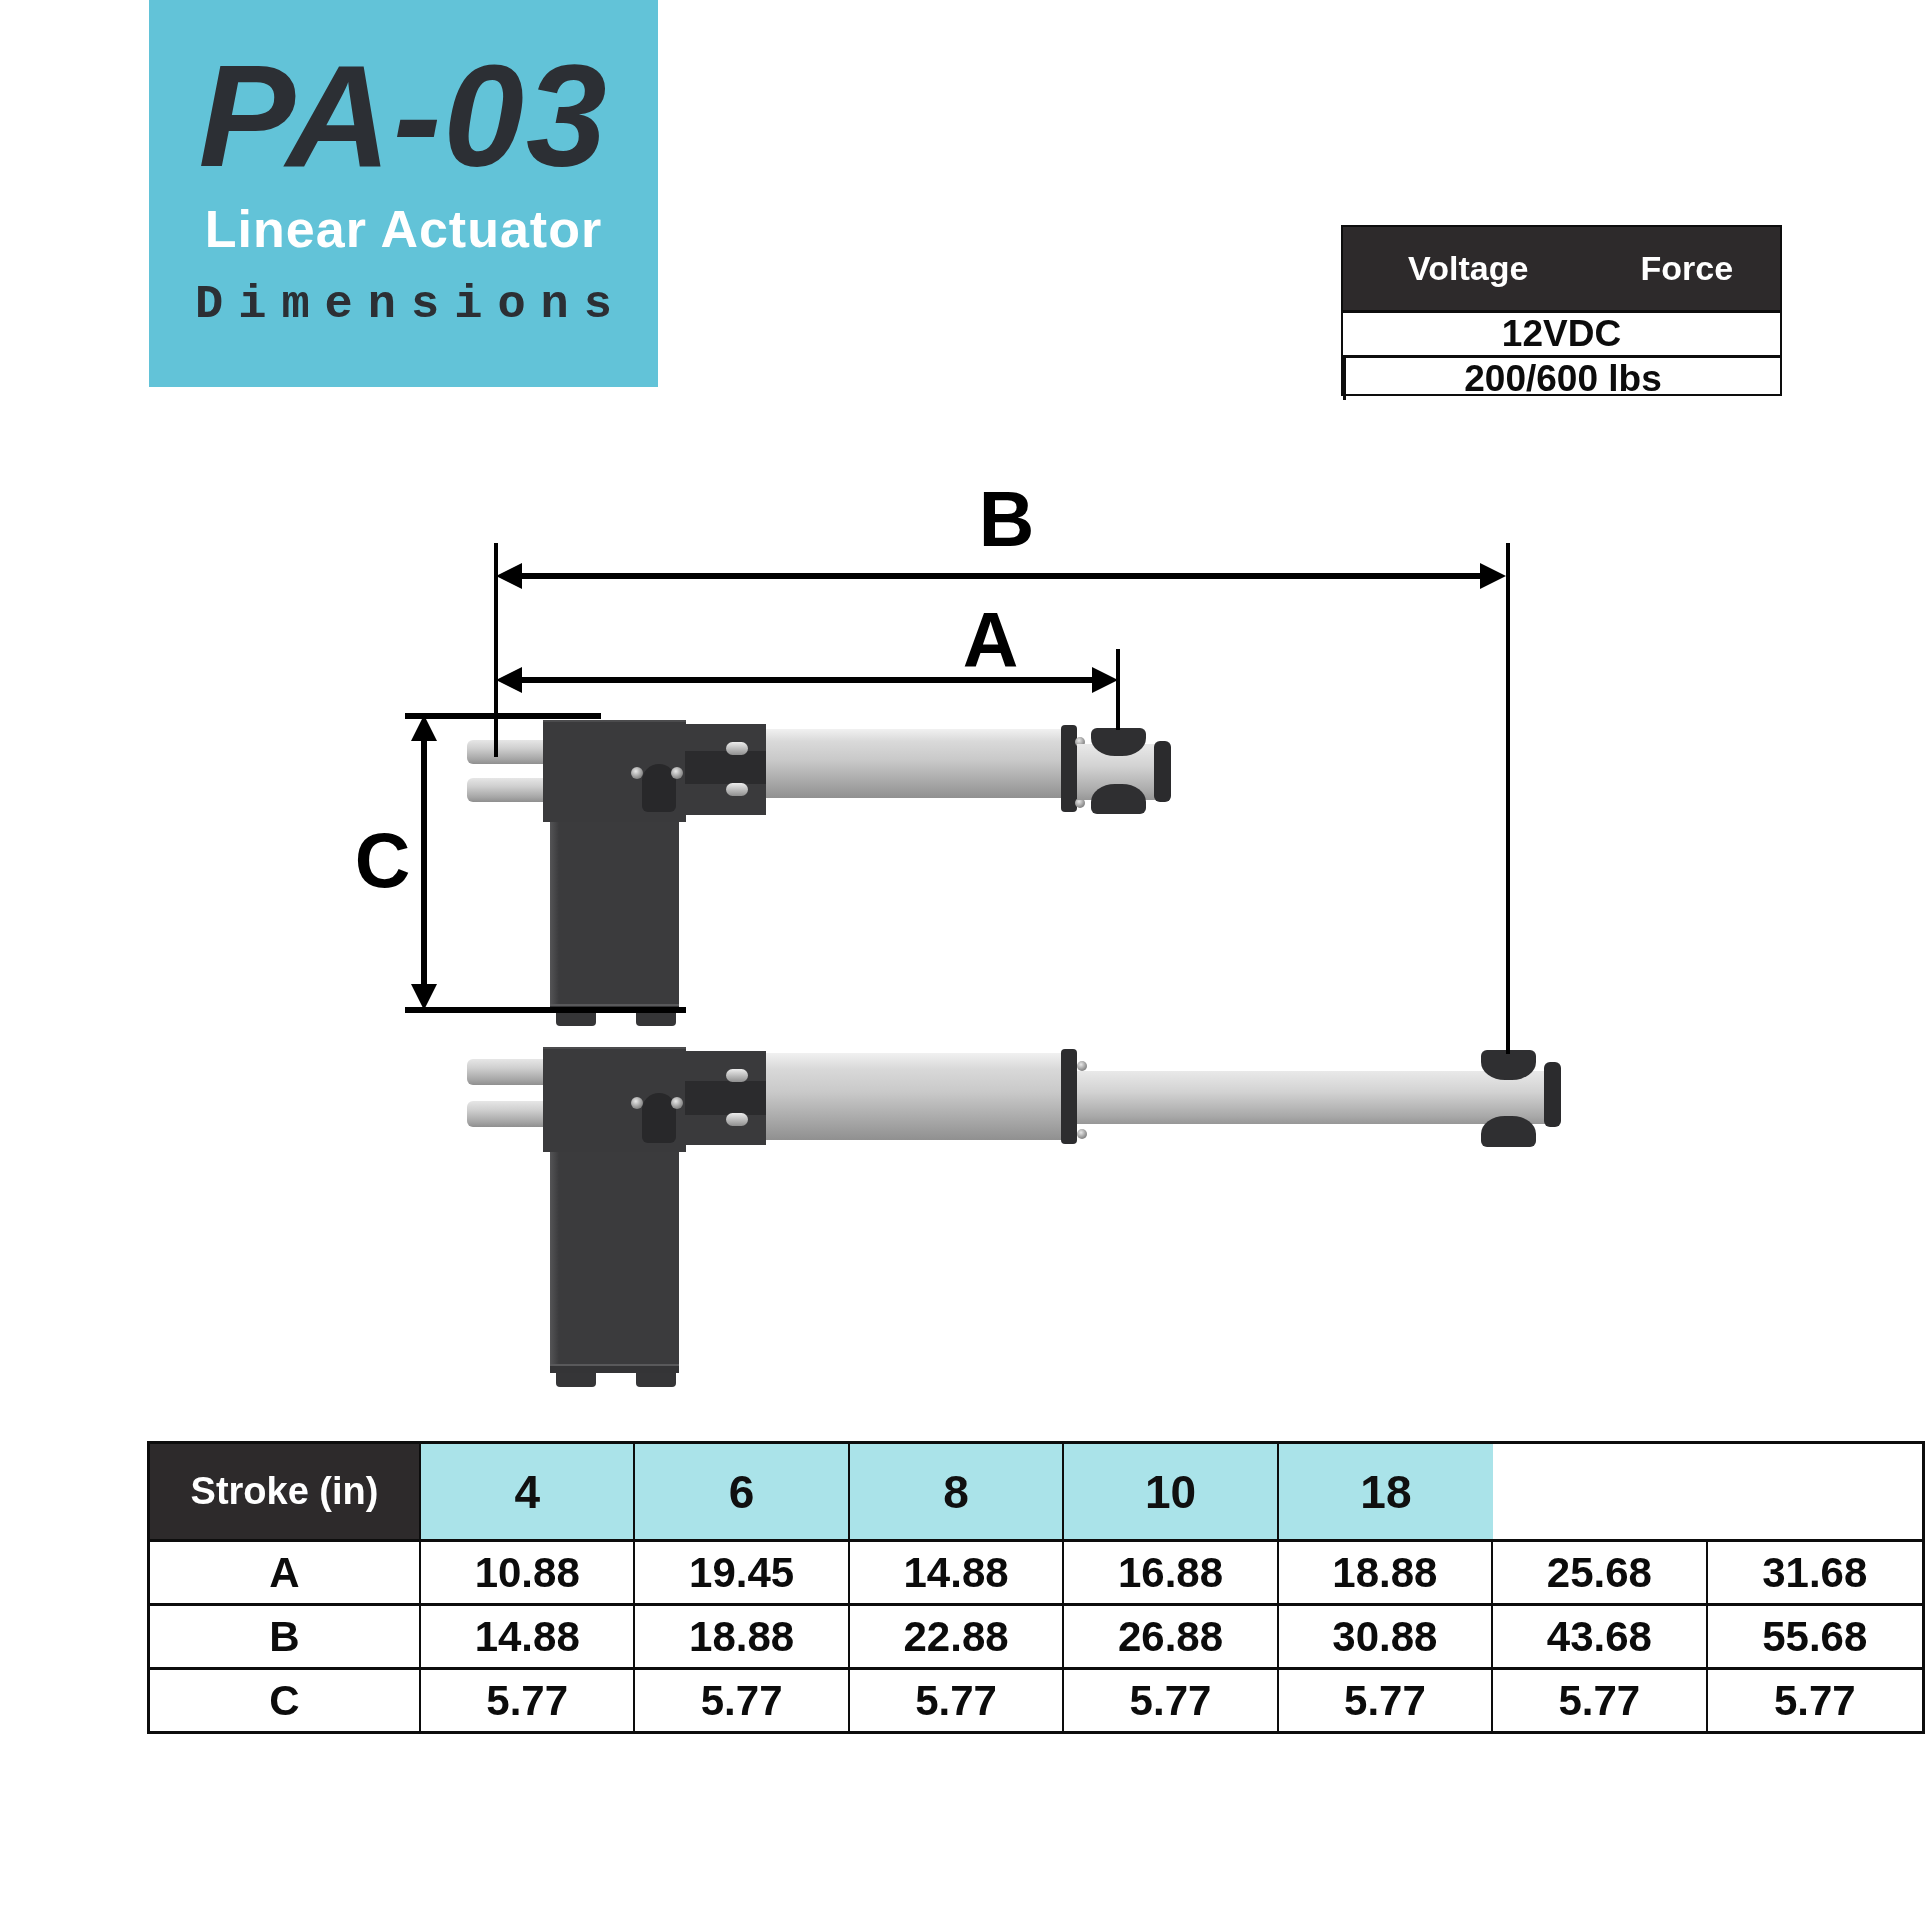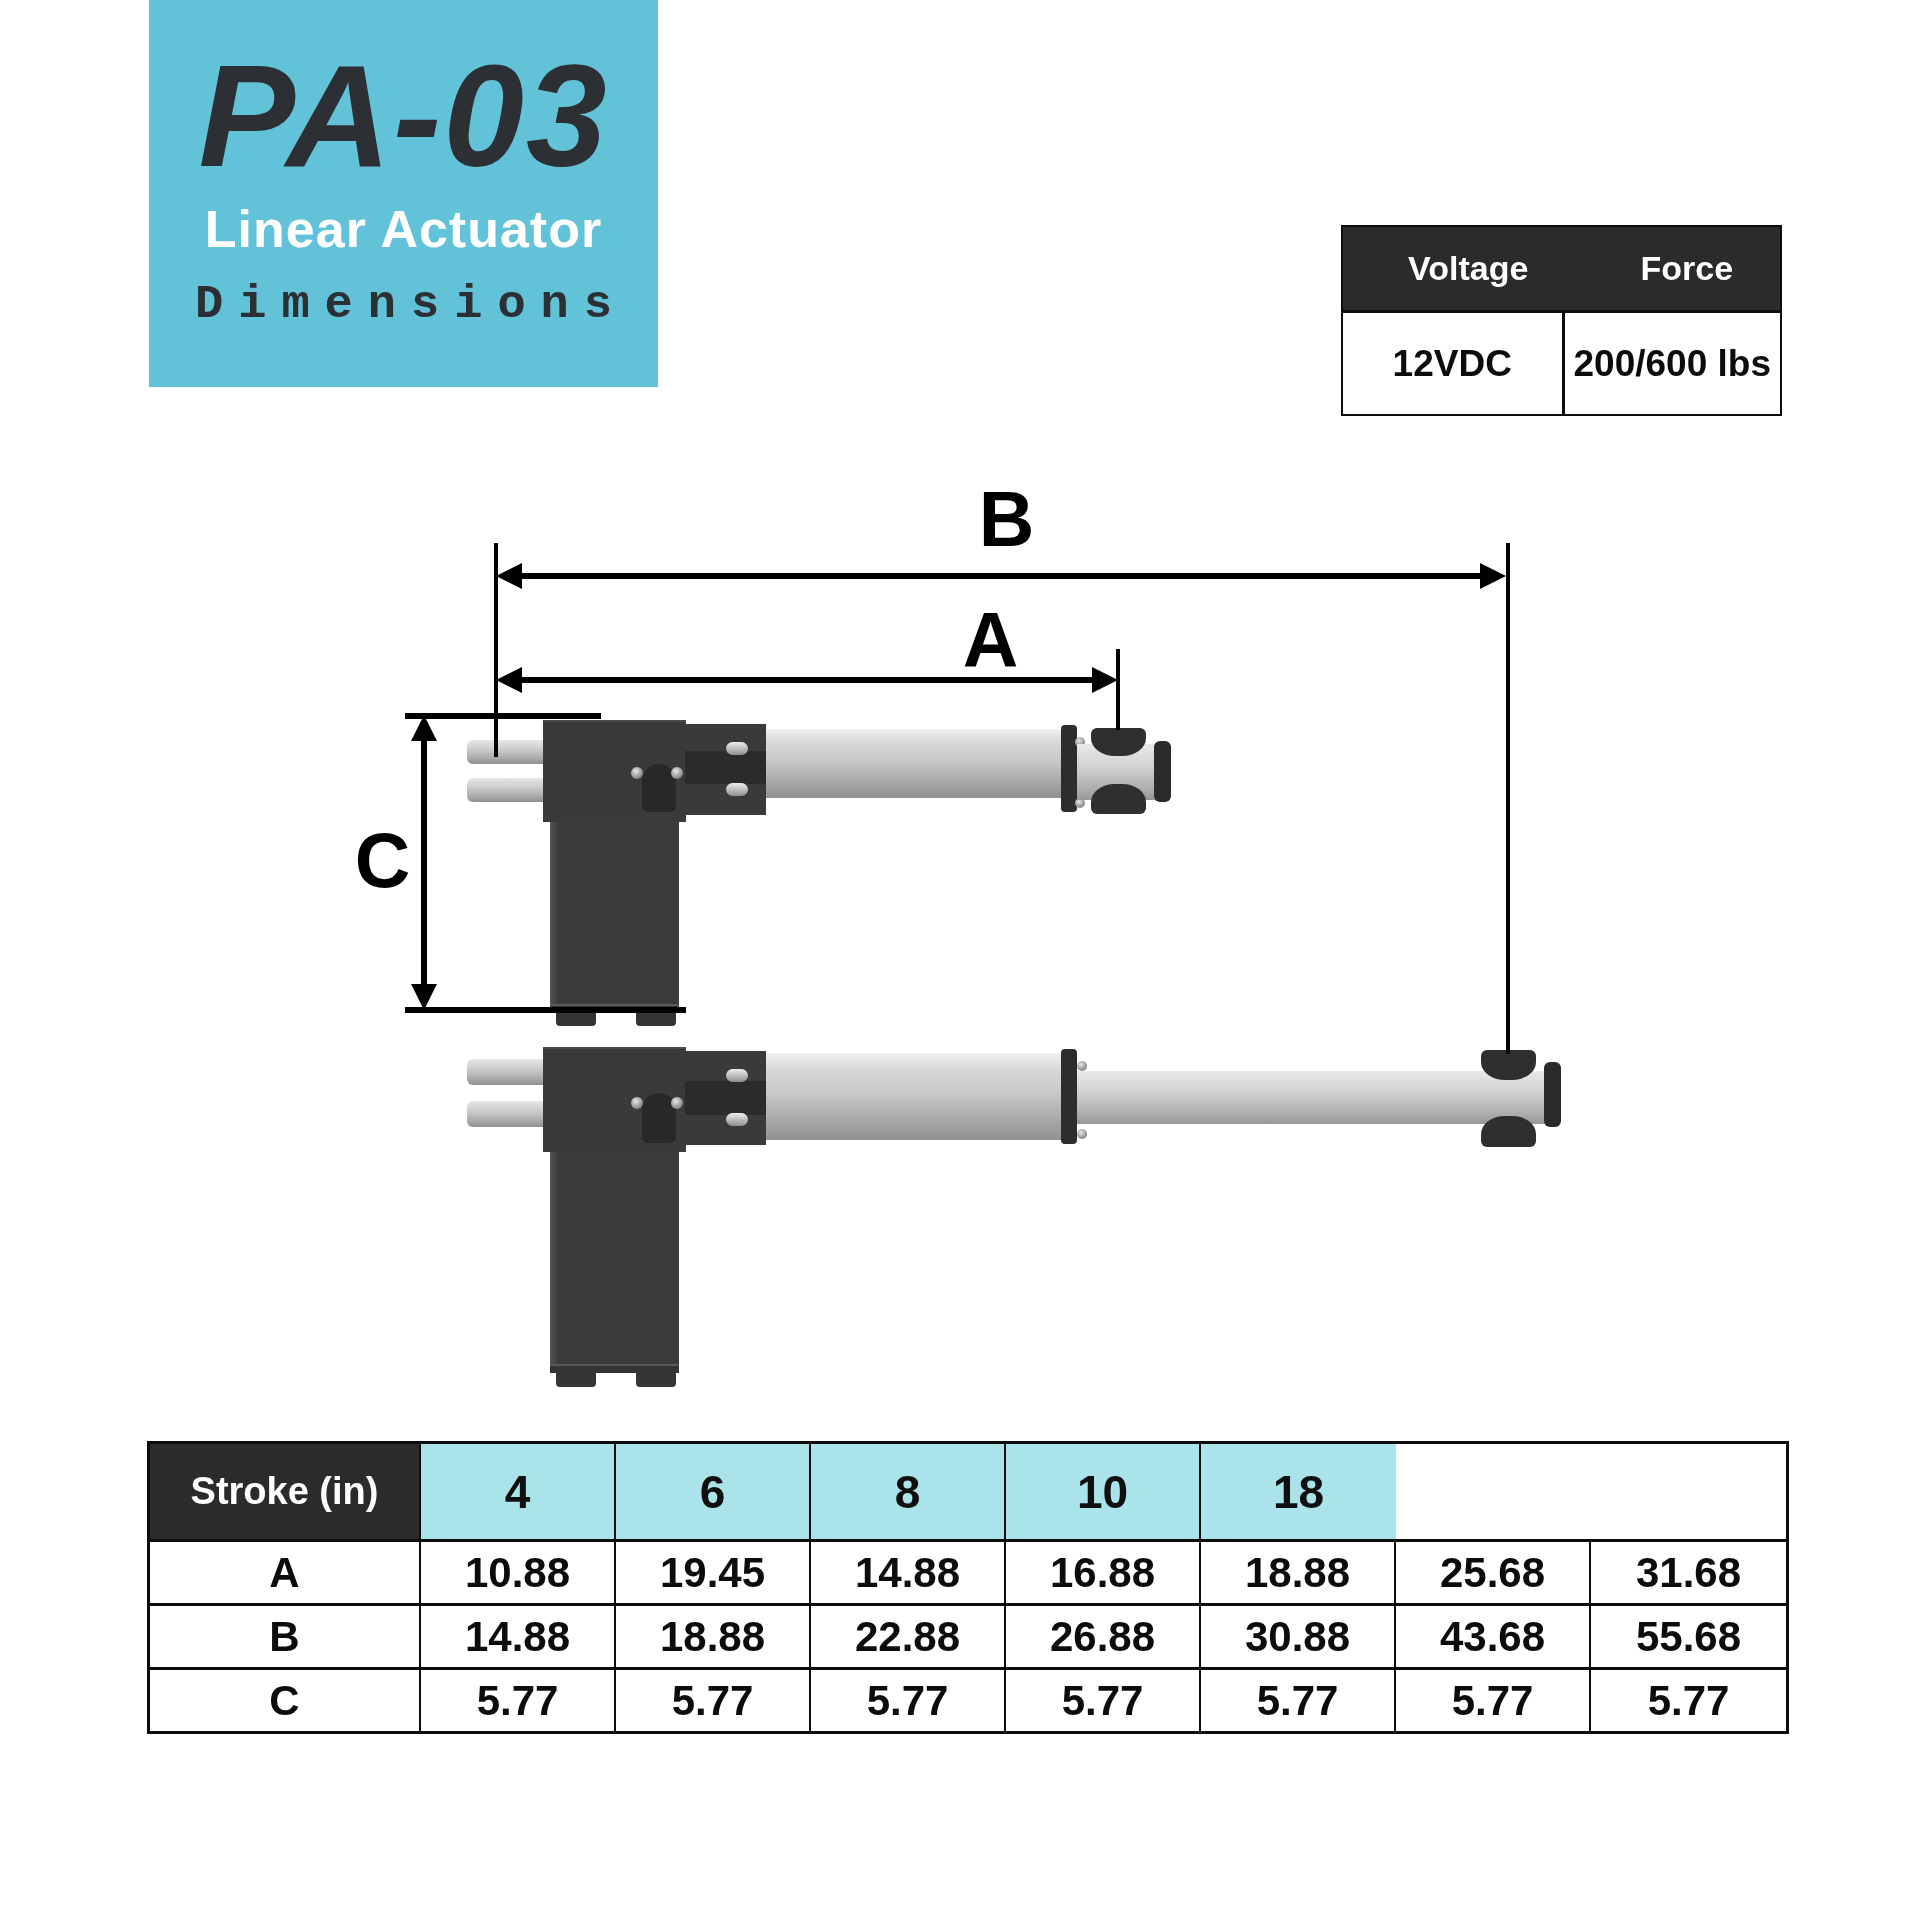--- a/index.html
+++ b/index.html
@@ -15,27 +15,27 @@
   .title-line1 { left:0; right:0; top:203px; text-align:center; font-size:52px; font-weight:bold;
                  color:#ffffff; letter-spacing:1px; line-height:1; }
   .title-line2 { left:0; right:0; top:281px; text-align:center; font-size:47px; font-weight:bold;
                  color:#2c2f34; letter-spacing:15px; text-indent:15px; line-height:1;font-family:Liberation Mono, monospace; }
 
   
   .spec-table { left:1341px; top:225px; width:441px; border:2px solid #0d0d0d; background:#fff; }
   .spec-header { display:grid; grid-template-columns:1fr 1fr; background:#2d2a2b; height:83px; }
   .spec-header .cell { color:#ffffff; font-weight:bold; font-size:34px; display:flex;
                        align-items:center; justify-content:center;margin-left:32px; }
-  .spec-row { display:grid; grid-template-columns:1fr 1fr; height:104px; }
+  .spec-row { display:grid; grid-template-columns:1fr; height:84px; }
   .spec-row .cell { color:#0c0c0c; font-weight:bold; font-size:37px; display:flex;
                     align-items:center; justify-content:center; border-top:3px solid #0d0d0d; }
   .spec-row .cell + .cell { border-left:3px solid #0d0d0d; }
 
   
-  .stroke-table { left:147px; top:1441px; width:1642px; border:3px solid #0d0d0d; background:#fff; }
+  .stroke-table { left:147px; top:1441px; width:1778px; border:3px solid #0d0d0d; background:#fff; }
   .trow { display:grid; grid-template-columns:271px repeat(7,1fr); }
   .trow .cell { display:flex; align-items:center; justify-content:center; font-weight:bold;
                 border-right:2px solid #0d0d0d; }
   .trow .cell:last-child { border-right:none; }
   .trow-head { height:95px; }
   .trow-head .cell { background:#aae3e9; color:#101010; font-size:46px; }
   .trow-head .cell.dark { background:#2d2a2b; color:#ffffff; font-size:38px; }
   .trow-data { height:64px; border-top:3px solid #0d0d0d; }
   .trow-data .cell { background:#ffffff; color:#0c0c0c; font-size:42px; }
 

